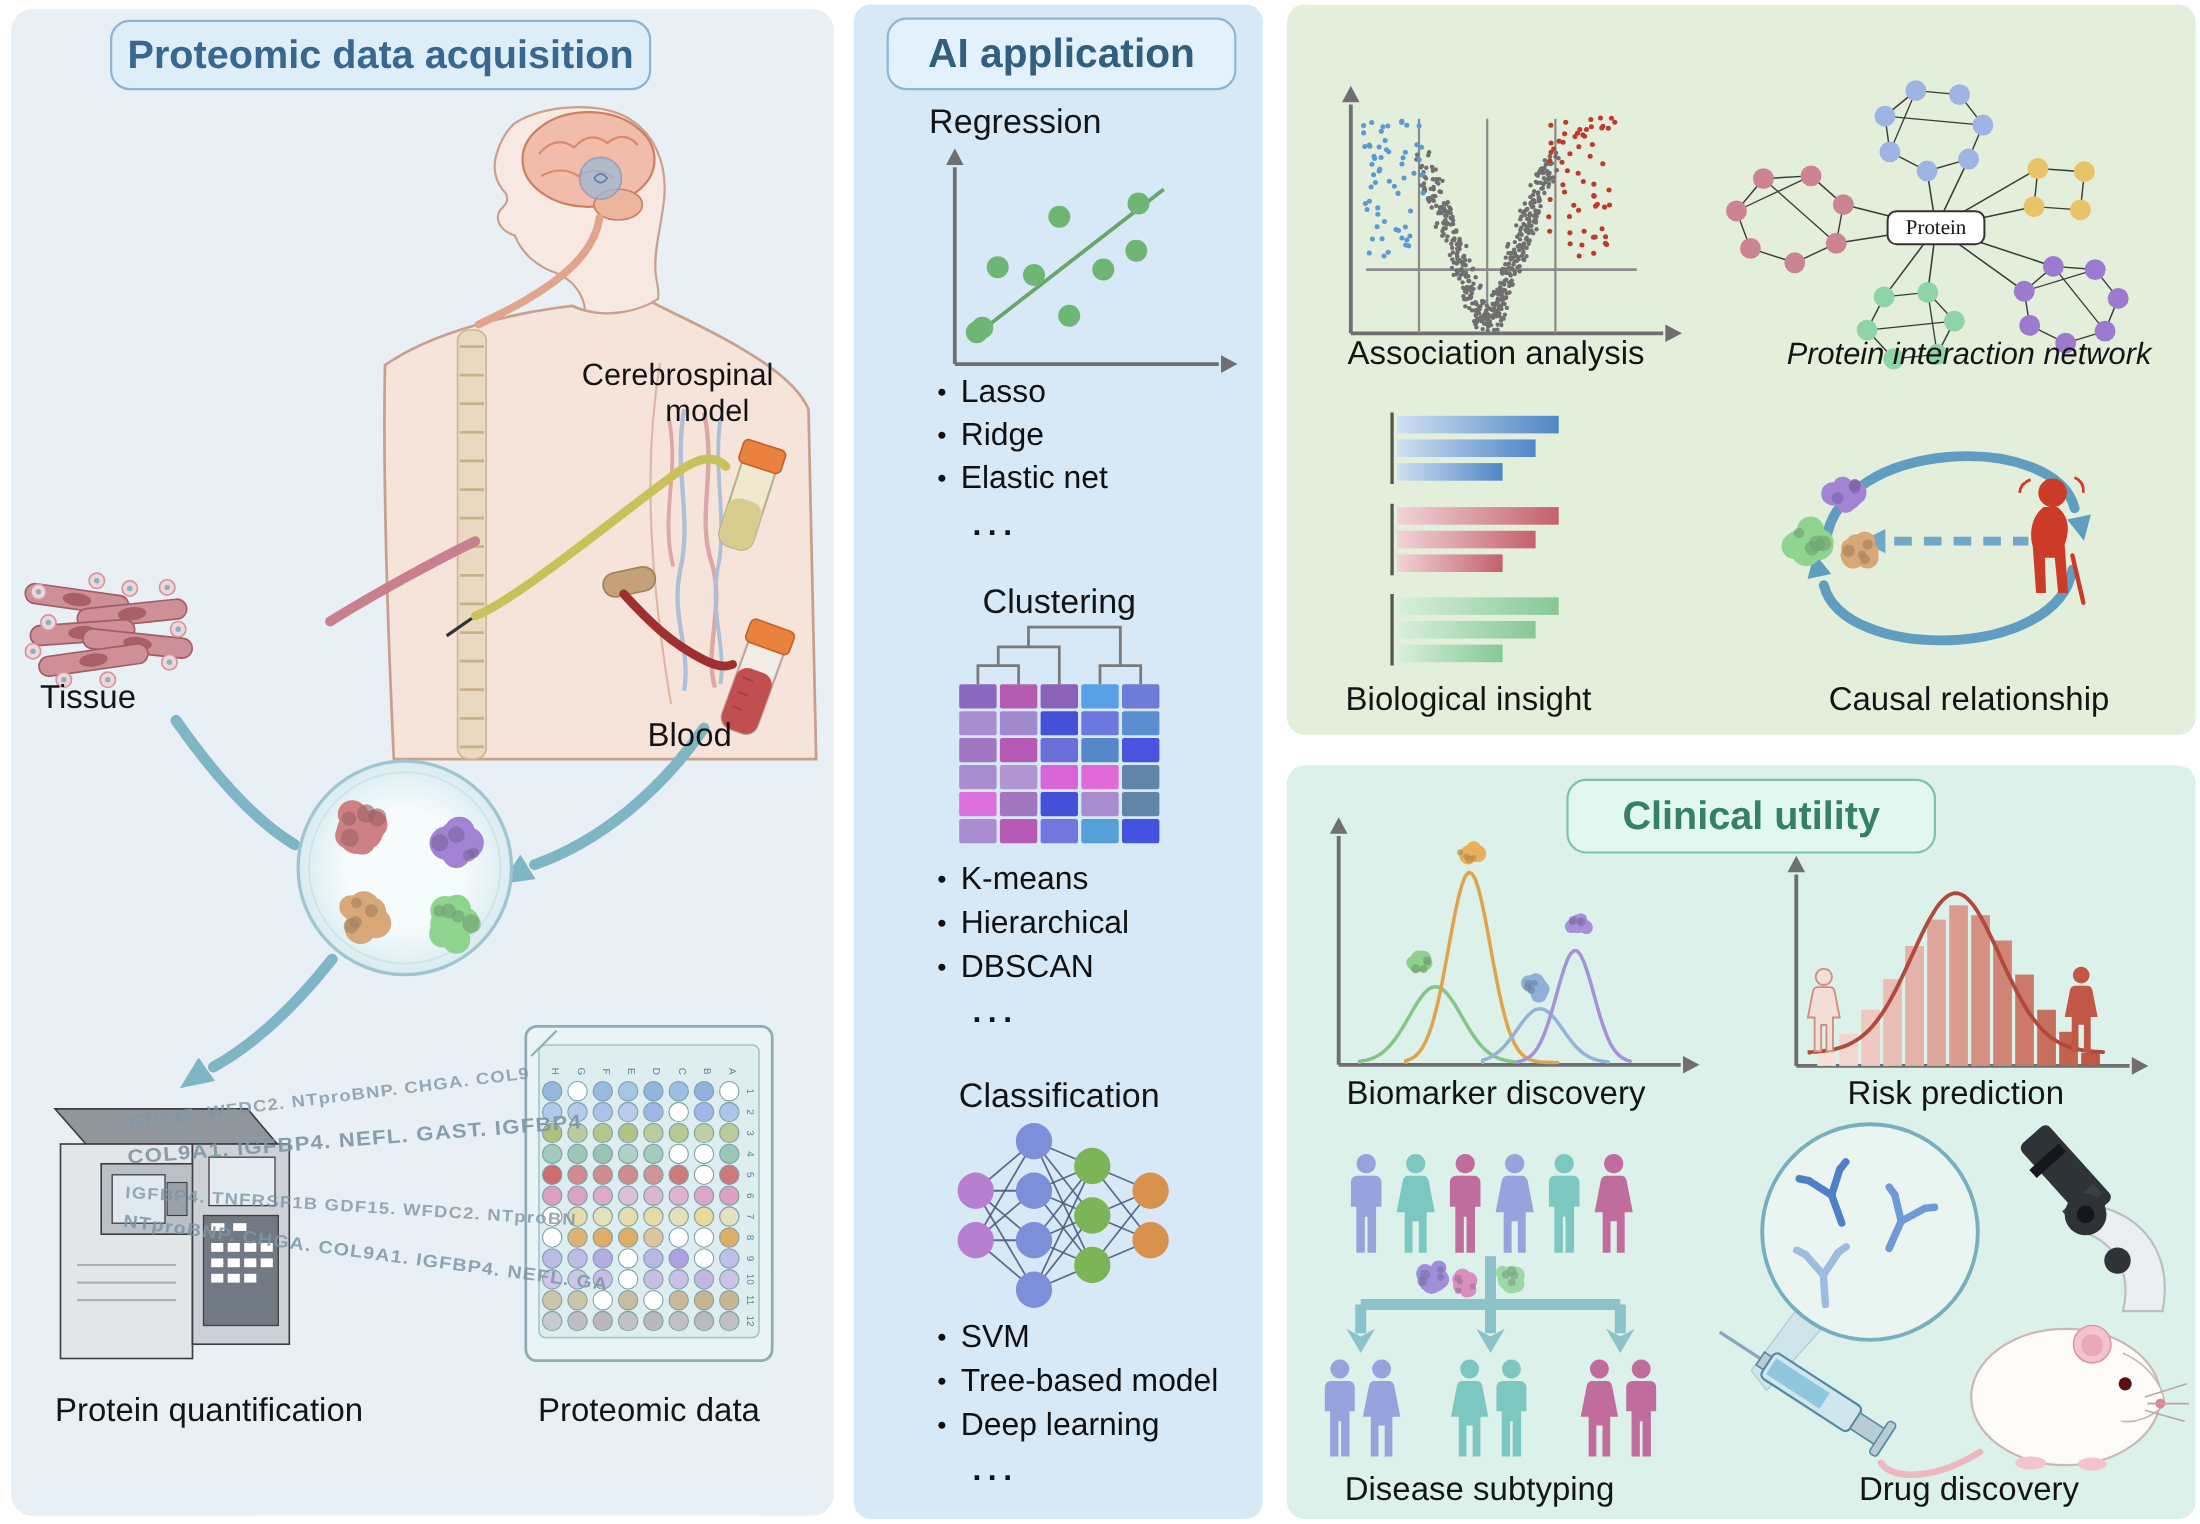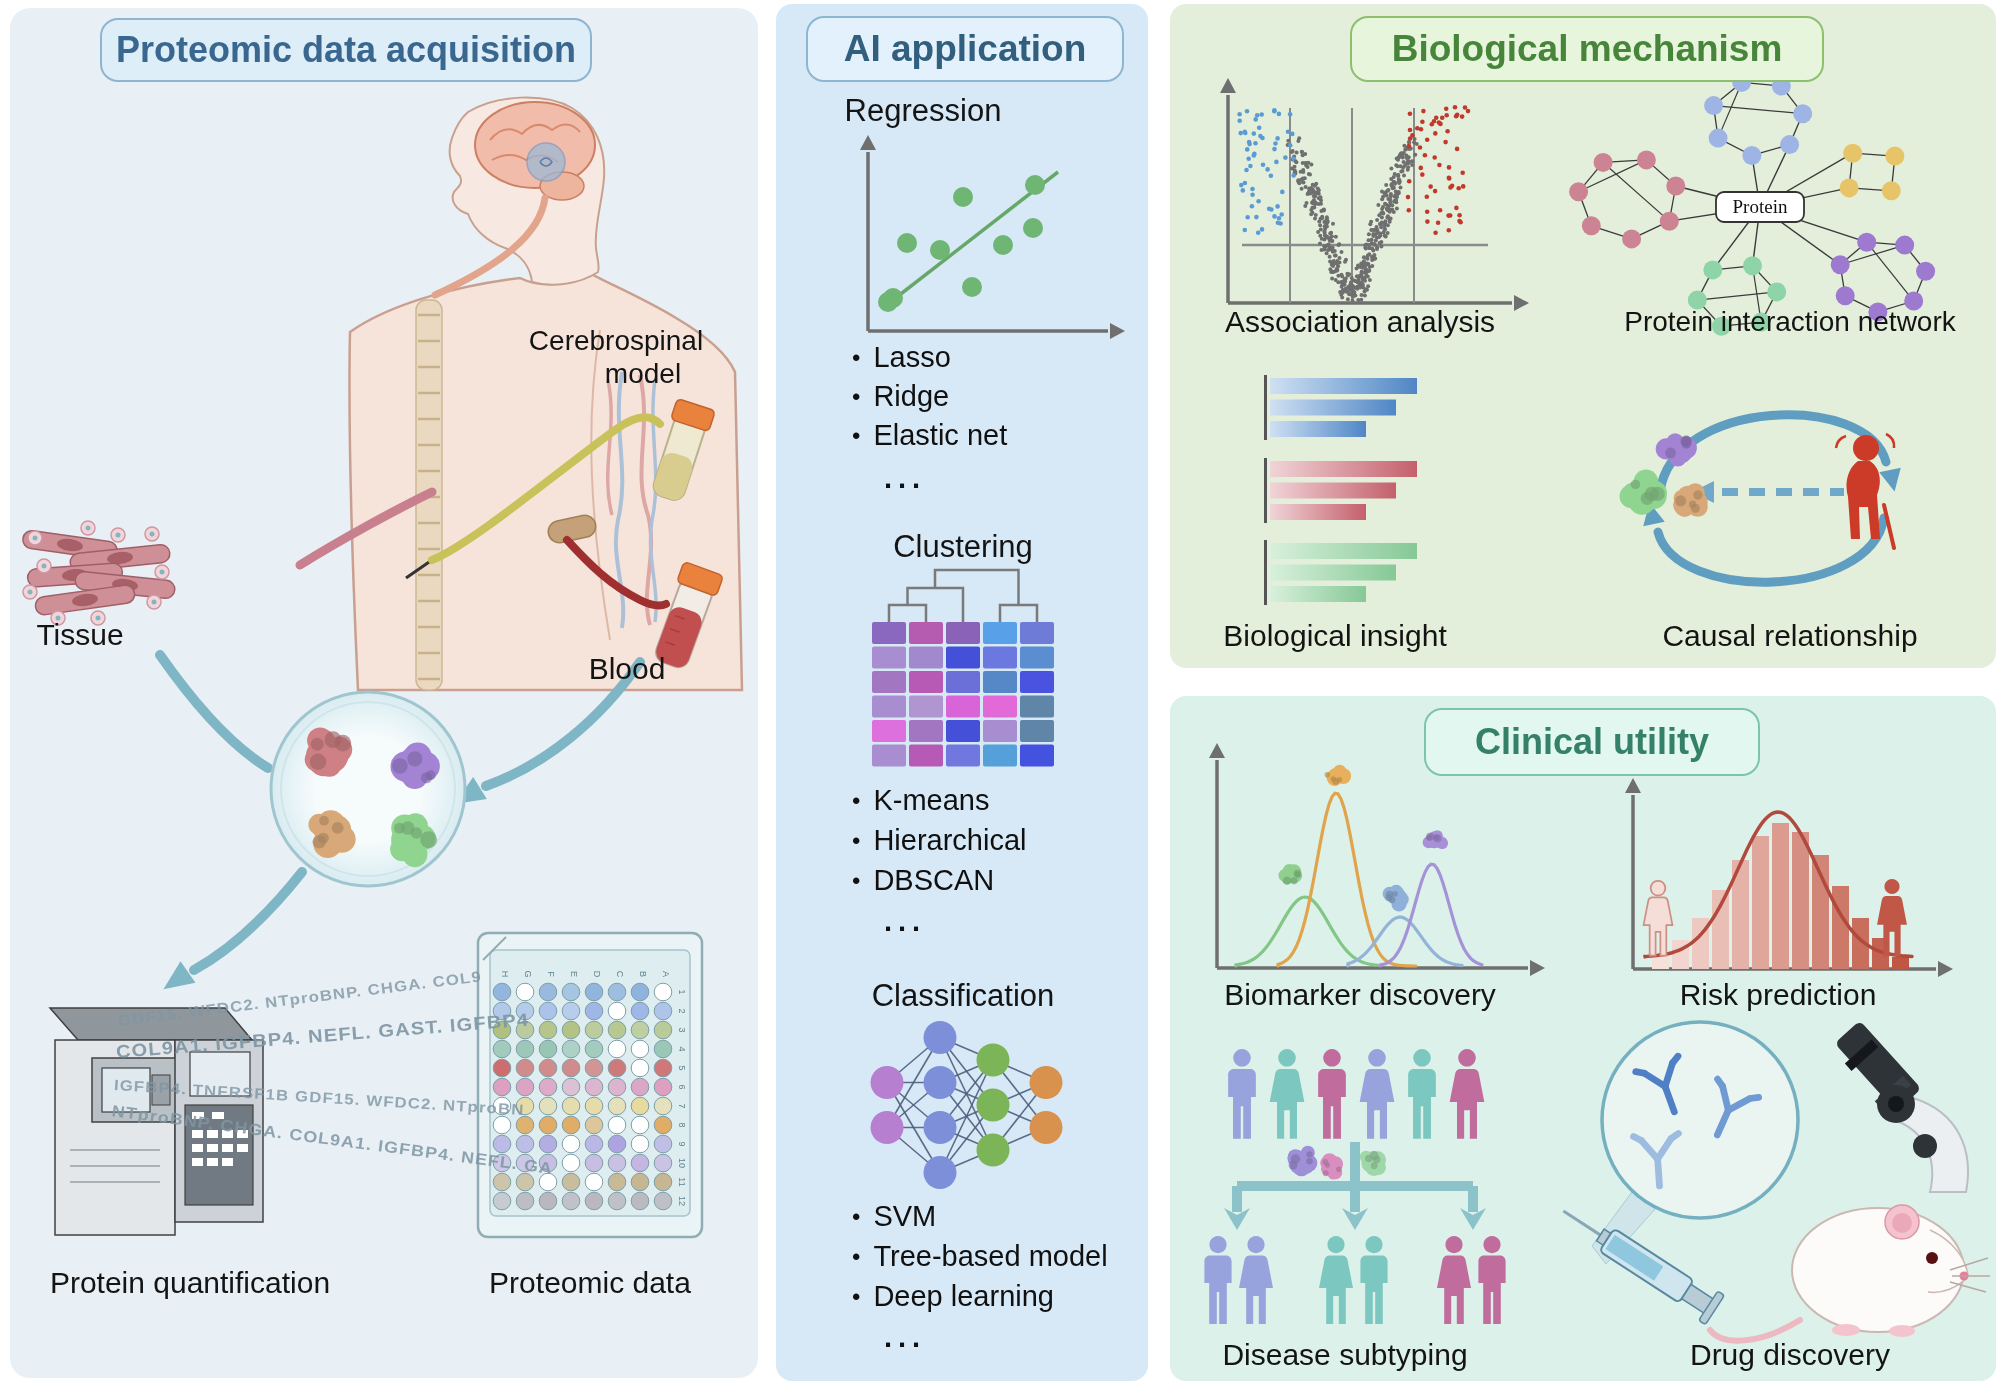--- a/index.html
+++ b/index.html
@@ -1487,21 +1487,20 @@
         <circle cx="1964" cy="1276" r="4.5" fill="#e87f98"></circle>
         <path d="M1950,1270 L1988,1258 M1952,1276 L1990,1276 M1950,1282 L1986,1292" stroke="#b8a8a4" stroke-width="1.5"></path>
         <ellipse cx="1846" cy="1330" rx="14" ry="6" fill="#f4c3cd"></ellipse>
         <ellipse cx="1902" cy="1331" rx="13" ry="6" fill="#f4c3cd"></ellipse>
       </g>
     </g>
   </svg>
 
   <div id="tb-ai" class="tb">AI application</div>
   <div id="tb-acq" class="tb">Proteomic data acquisition</div>
-  <div id="tb-mech" class="tb">Biological mechanism</div>
   <div id="tb-clin" class="tb">Clinical utility</div>
 
   <div class="lbl sm" style="left:616px;top:341px;">Cerebrospinal</div>
   <div class="lbl sm" style="left:643px;top:374px;">model</div>
   <div class="lbl" style="left:80px;top:635px;">Tissue</div>
   <div class="lbl" style="left:627px;top:669px;">Blood</div>
   <div class="lbl" style="left:190px;top:1283px;">Protein quantification</div>
   <div class="lbl" style="left:590px;top:1283px;">Proteomic data</div>
   <div id="fly1" class="fly">GDF15. WFDC2. NTproBNP. CHGA. COL9</div>
   <div id="fly2" class="fly">COL9A1. IGFBP4. NEFL. GAST. IGFBP4</div>
@@ -1554,21 +1553,21 @@
     </div>
   <div class="bullet" style="left:852px;top:1296px;">
       <span class="dot">•</span>
       <span>Deep learning</span>
     </div>
   <div class="bullet ell" style="left:884px;top:1337px;">
       <span>...</span>
     </div>
 
   <div class="lbl" style="left:1360px;top:322px;">Association analysis</div>
-  <div class="lbl sm" style="left:1790px;top:322px;">Protein interaction network</div>
+  <div class="lbl sm" style="left:1790px;top:322px;font-style:italic;">Protein interaction network</div>
   <div class="lbl" style="left:1335px;top:636px;">Biological insight</div>
   <div class="lbl" style="left:1790px;top:636px;">Causal relationship</div>
 
   <div class="lbl" style="left:1360px;top:995px;">Biomarker discovery</div>
   <div class="lbl" style="left:1778px;top:995px;">Risk prediction</div>
   <div class="lbl" style="left:1345px;top:1355px;">Disease subtyping</div>
   <div class="lbl" style="left:1790px;top:1355px;">Drug discovery</div>
 </div>
 
 </body></html>

